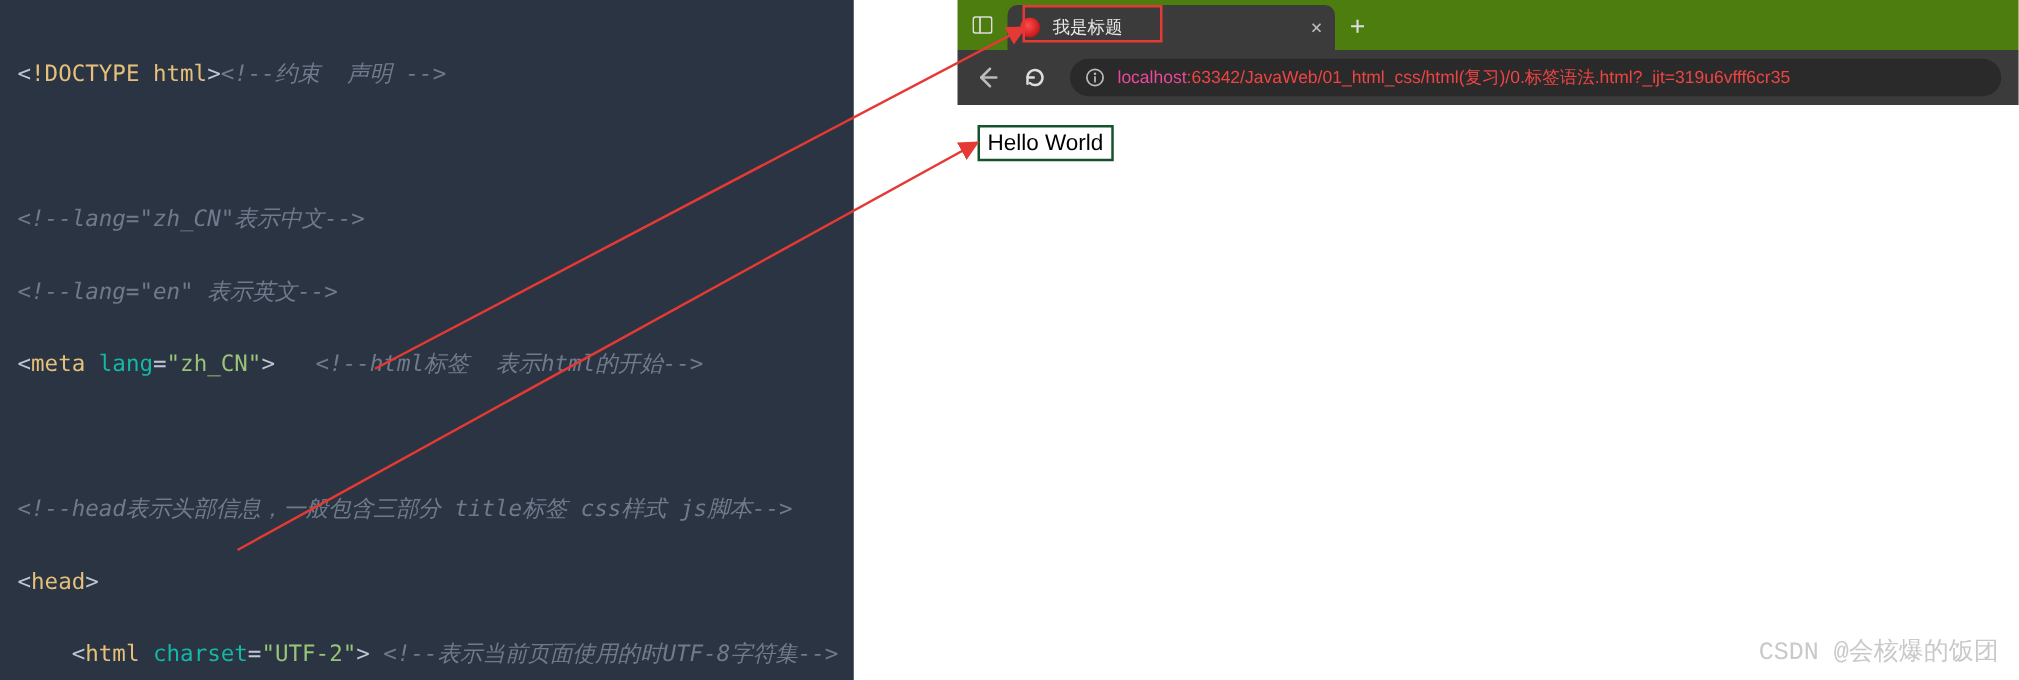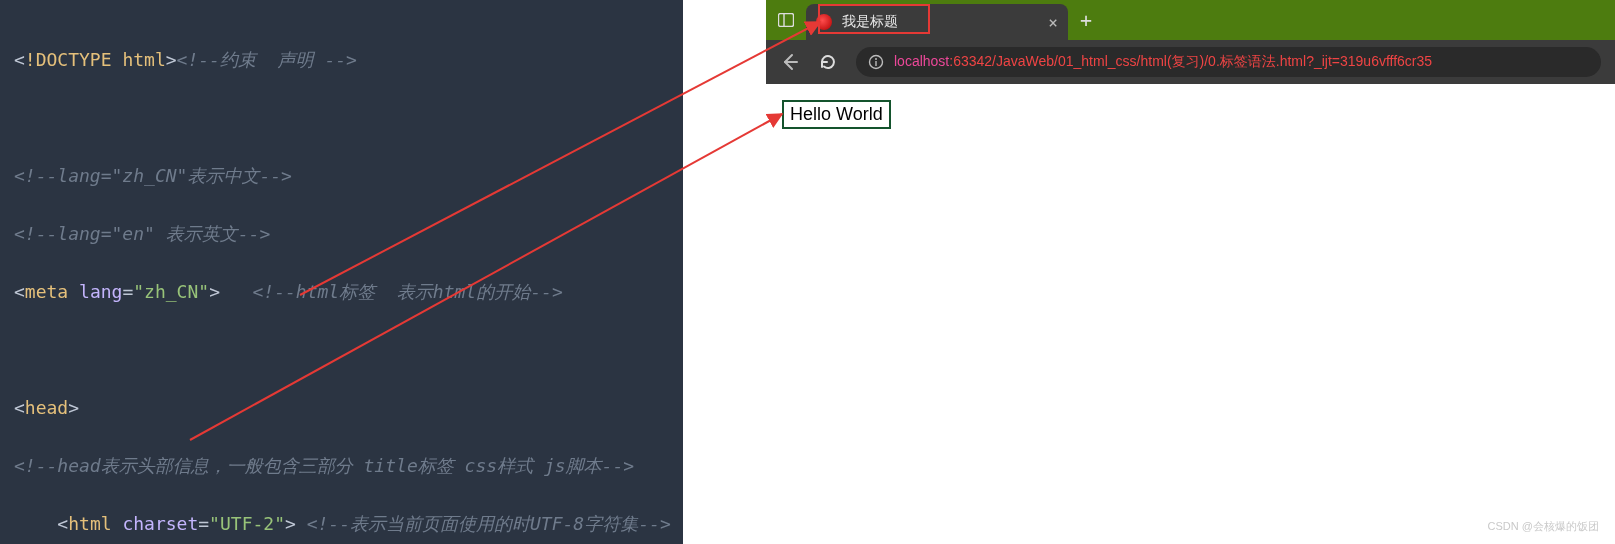--- a/index.html
+++ b/index.html
@@ -20,21 +20,21 @@
     background: #2b3442;
     color: #cdd3de;
     font-size: 18px;
     line-height: 29px;
     padding: 16px 0 0 14px;
     white-space: pre;
     font-family: "Consolas", monospace;
   }
   .cl { display: block; height: 29px; }
   .tag    { color: #e5c07b; }      
-  .attr   { color: #c4b5fd; }
+  .attr   { color: #14b8a6; }
   .str    { color: #98c379; }      
   .cmt    { color: #6f7b8c; font-style: italic; }
   .txt    { color: #bfc7d5; }
 
   
   .browser {
     position: absolute;
     left: 766px; top: 0;
     width: 849px; height: 544px;
     background: #fff;
@@ -126,36 +126,36 @@
     position: absolute;
     left: 0; top: 0;
     width: 1615px; height: 544px;
     pointer-events: none;
   }
 
   .watermark {
     position: absolute;
     right: 16px; bottom: 10px;
     color: #c9c9c9;
-    font-size: 11px;
-    font-family: Liberation Sans, sans-serif;
+    font-size: 20px;
+    font-family: Liberation Mono, monospace;
   }
 </style>
 </head>
 <body>
 
 <div class="editor">
 <span class="cl"><span class="txt">&lt;</span><span class="tag">!DOCTYPE html</span><span class="txt">&gt;</span><span class="cmt">&lt;!--约束  声明 --&gt;</span></span>
 <span class="cl"></span>
 <span class="cl"><span class="cmt">&lt;!--lang="zh_CN"表示中文--&gt;</span></span>
 <span class="cl"><span class="cmt">&lt;!--lang="en" 表示英文--&gt;</span></span>
 <span class="cl"><span class="txt">&lt;</span><span class="tag">meta</span> <span class="attr">lang</span><span class="txt">=</span><span class="str">"<span>zh_CN</span>"</span><span class="txt">&gt;</span>   <span class="cmt">&lt;!--html标签  表示html的开始--&gt;</span></span>
 <span class="cl"></span>
+<span class="cl"><span class="cmt">&lt;!--head表示头部信息，一般包含三部分 title标签 css样式 js脚本--&gt;</span></span>
 <span class="cl"><span class="txt">&lt;</span><span class="tag">head</span><span class="txt">&gt;</span></span>
-<span class="cl"><span class="cmt">&lt;!--head表示头部信息，一般包含三部分 title标签 css样式 js脚本--&gt;</span></span>
 <span class="cl">    <span class="txt">&lt;</span><span class="tag">html</span> <span class="attr">charset</span><span class="txt">=</span><span class="str">"<span>UTF-2</span>"</span><span class="txt">&gt;</span> <span class="cmt">&lt;!--表示当前页面使用的时UTF-8字符集--&gt;</span></span>
 
 
 
 
 
 
 
 
 </div>

